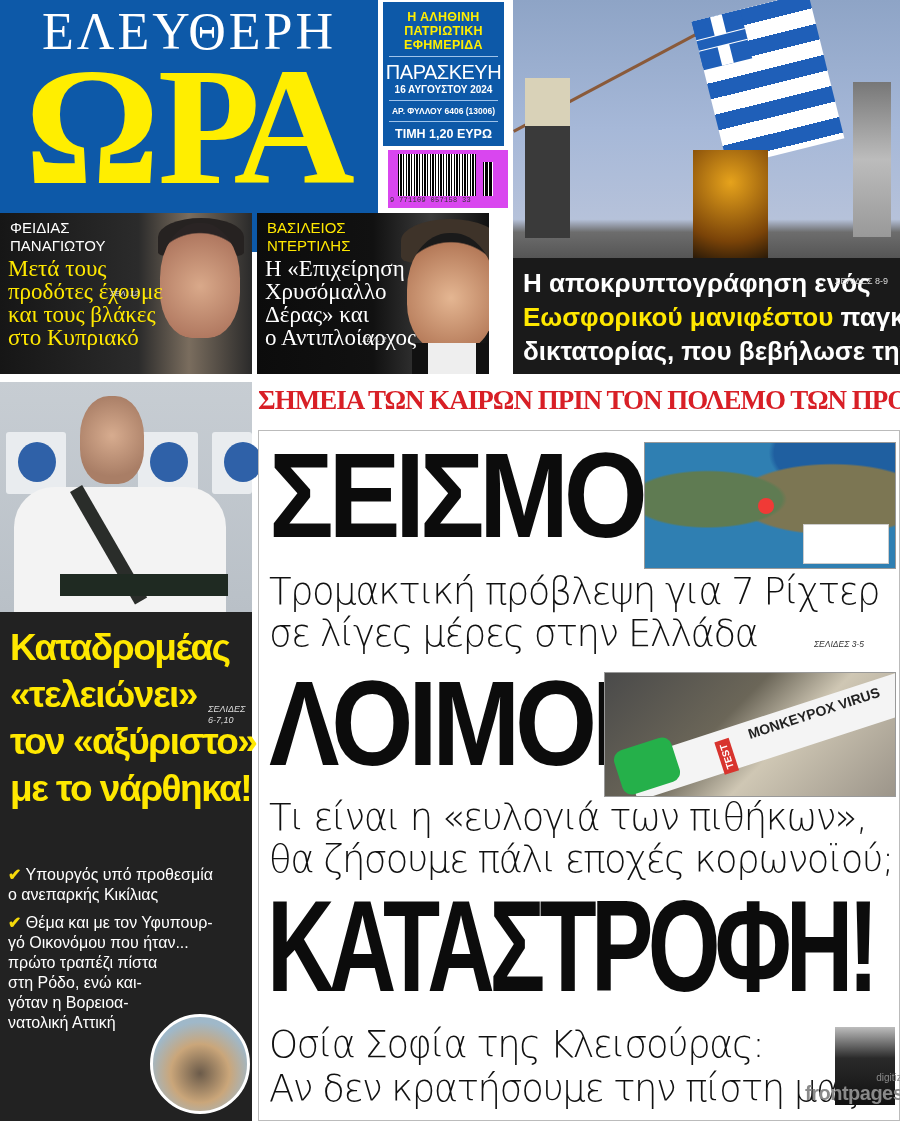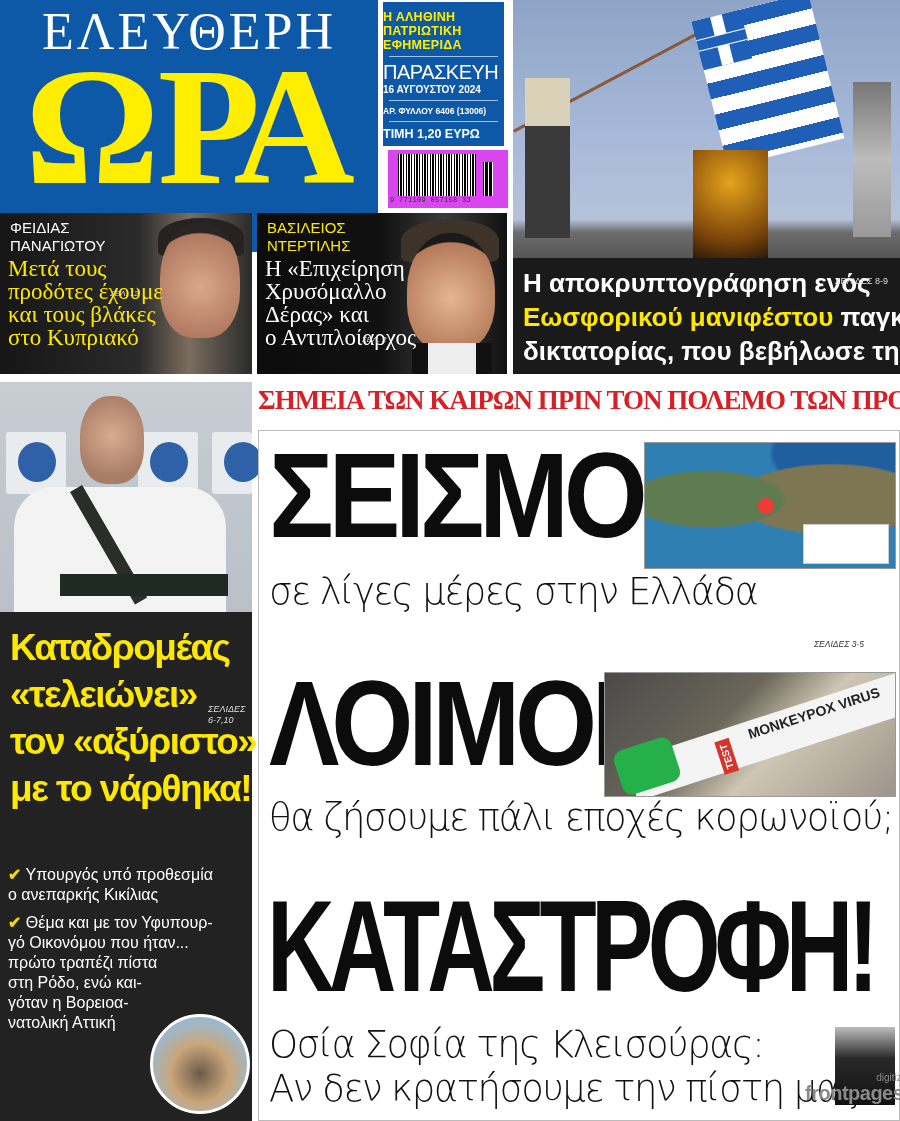--- a/index.html
+++ b/index.html
@@ -3,21 +3,21 @@
 <meta charset="utf-8">
 <style>
 *{box-sizing:border-box;margin:0;padding:0}
 html,body{width:900px;height:1121px;background:#fff;overflow:hidden}
 body{position:relative;font-family:"Liberation Sans",sans-serif}
 .abs{position:absolute}
 
 #mast{left:0;top:0;width:378px;height:252px;background:#0d59a8}
 #mast .top{left:0;top:4px;width:378px;text-align:center;color:#fff;font-family:"Liberation Serif",serif;font-size:52px;letter-spacing:3px;line-height:56px}
 #mast .big{left:0;top:46px;width:378px;text-align:center;color:#ffee00;font-family:"Liberation Serif",serif;font-weight:bold;font-size:168px;line-height:160px;letter-spacing:-2px}
-#infobox{left:381px;top:0;width:125px;height:148px;background:#0d59a8;border:2px solid #fff;color:#fff;text-align:left}
+#infobox{left:381px;top:0;width:125px;height:148px;background:#0d59a8;border:2px solid #fff;color:#fff;text-align:center}
 #infobox .tag{color:#ffee00;font-weight:bold;font-size:12.5px;line-height:14px;margin-top:8px;letter-spacing:.3px}
 #infobox .sep{height:1px;background:#9fc3ea;margin:4px 6px}
 #infobox .day{font-size:20px;line-height:22px;letter-spacing:-.5px}
 #infobox .date{font-weight:bold;font-size:10px;line-height:13px}
 #infobox .issue{font-weight:bold;font-size:8.5px;line-height:12px}
 #infobox .price{font-weight:bold;font-size:12.5px;line-height:16px}
 #barcode{left:388px;top:150px;width:120px;height:58px;background:#d946ef}
 #barcode .bars{position:absolute;left:10px;top:4px;width:78px;height:42px;background:repeating-linear-gradient(90deg,#000 0 1px,#fff 1px 2px,#000 2px 4px,#fff 4px 5px,#000 5px 6px,#fff 6px 8px)}
 #barcode .bars2{position:absolute;left:95px;top:12px;width:10px;height:34px;background:repeating-linear-gradient(90deg,#000 0 1px,#fff 1px 2px,#000 2px 4px)}
 #barcode .num{position:absolute;left:2px;top:46px;font-size:7px;color:#333;font-family:"Liberation Mono",monospace;letter-spacing:.3px}
@@ -29,21 +29,21 @@
 .fig1{position:absolute;left:12px;top:78px;width:45px;height:160px;background:linear-gradient(#d9d2b8 0 30%,#3a3a3a 30%)}
 .fig2{position:absolute;left:340px;top:82px;width:38px;height:155px;background:linear-gradient(#777,#bcbcbc 50%,#999)}
 .fig3{position:absolute;left:180px;top:150px;width:75px;height:108px;background:radial-gradient(circle at 50% 30%,#e6a31c,#7a4308 70%,#2a1a08)}
 #ceremony-cap{left:513px;top:258px;width:387px;height:116px;background:#1a1a1a;padding:8px 10px 0}
 #ceremony-cap .l{color:#fff;font-weight:bold;font-size:26px;line-height:34px;white-space:nowrap}
 #ceremony-cap .y{color:#ffe800}
 #ceremony-cap .pg{position:absolute;right:12px;top:18px;font-size:9px;color:#ddd}
 
 .teaser{top:213px;height:161px;background:#1f1f1f;overflow:hidden}
 #t1{left:0;width:252px;background:linear-gradient(90deg,#161616 0%,#2b2b2b 55%,#7a6d5e 75%,#2a2a2a 100%)}
-#t2{left:257px;width:250px;background:linear-gradient(90deg,#0c0c0c 0%,#111 50%,#3b3b3b 75%,#111 100%)}
+#t2{left:257px;width:232px;background:linear-gradient(90deg,#0c0c0c 0%,#111 50%,#3b3b3b 75%,#111 100%)}
 .teaser .name{position:absolute;left:10px;top:6px;color:#fff;font-weight:normal;font-size:15px;line-height:18px}
 #t2 .name{color:#ffe800}
 .teaser .hl{position:absolute;left:8px;font-family:"Liberation Serif",serif;font-size:23px;line-height:23px;white-space:nowrap}
 #t1 .hl{top:44px;color:#ffe800}
 #t2 .hl{top:44px;color:#fff}
 .teaser .pg{position:absolute;font-size:8px;font-style:italic;color:#ddd}
 .face{position:absolute;border-radius:48% 48% 40% 40%}
 #t1 .face{left:160px;top:10px;width:80px;height:115px;background:radial-gradient(circle at 50% 55%,#d9a98a,#b07860 70%,#2a2424 72%)}
 #t1 .hair{position:absolute;left:158px;top:5px;width:86px;height:38px;border-radius:50% 50% 10% 10%;background:#262221}
 #t2 .face{left:150px;top:20px;width:88px;height:118px;background:radial-gradient(circle at 50% 55%,#e4b692,#b57a59 70%,#1a1a1a 72%)}
@@ -195,32 +195,34 @@
 
 <div id="banner" class="abs">ΣΗΜΕΙΑ ΤΩΝ ΚΑΙΡΩΝ ΠΡΙΝ ΤΟΝ ΠΟΛΕΜΟ ΤΩΝ ΠΡΟΦΗΤΕΙΩΝ!</div>
 
 <div id="mainbox" class="abs">
   <div class="big-hl" style="left:10px;top:4px;font-size:120px;letter-spacing:-6px;transform:scaleX(.9);transform-origin:0 0">ΣΕΙΣΜΟΙ</div>
   <div id="map">
     <div class="dot"></div>
     <div class="popup"></div>
   </div>
   <div class="sub" style="left:10px;top:140px;font-size:37px;line-height:42px">
+    <div>Τρομακτική πρόβλεψη για 7 Ρίχτερ</div>
     <div>σε λίγες μέρες στην Ελλάδα</div>
   </div>
   <div class="pgref" style="left:555px;top:208px">ΣΕΛΙΔΕΣ 3-5</div>
 
   <div class="big-hl" style="left:10px;top:232px;font-size:120px;letter-spacing:-6px;transform:scaleX(.88);transform-origin:0 0">ΛΟΙΜΟΙ</div>
   <div id="tube">
     <div class="t"></div>
     <div class="cap"></div>
     <div class="label">MONKEYPOX VIRUS</div>
     <div class="test">TEST</div>
   </div>
   <div class="sub" style="left:10px;top:366px;font-size:37px;line-height:42px">
+    <div>Τι είναι η «ευλογιά των πιθήκων»,</div>
     <div>θα ζήσουμε πάλι εποχές κορωνοϊού;</div>
   </div>
 
   <div class="big-hl" style="left:8px;top:450px;font-size:130px;letter-spacing:-8px;transform:scaleX(.72);transform-origin:0 0">ΚΑΤΑΣΤΡΟΦΗ!</div>
   <div class="sub" style="left:10px;top:592px;font-size:37px;line-height:44px">
     <div>Οσία Σοφία της Κλεισούρας:</div>
     <div>Αν δεν κρατήσουμε την πίστη μας</div>
   </div>
   <div id="nun"></div>
   <div id="watermark">

